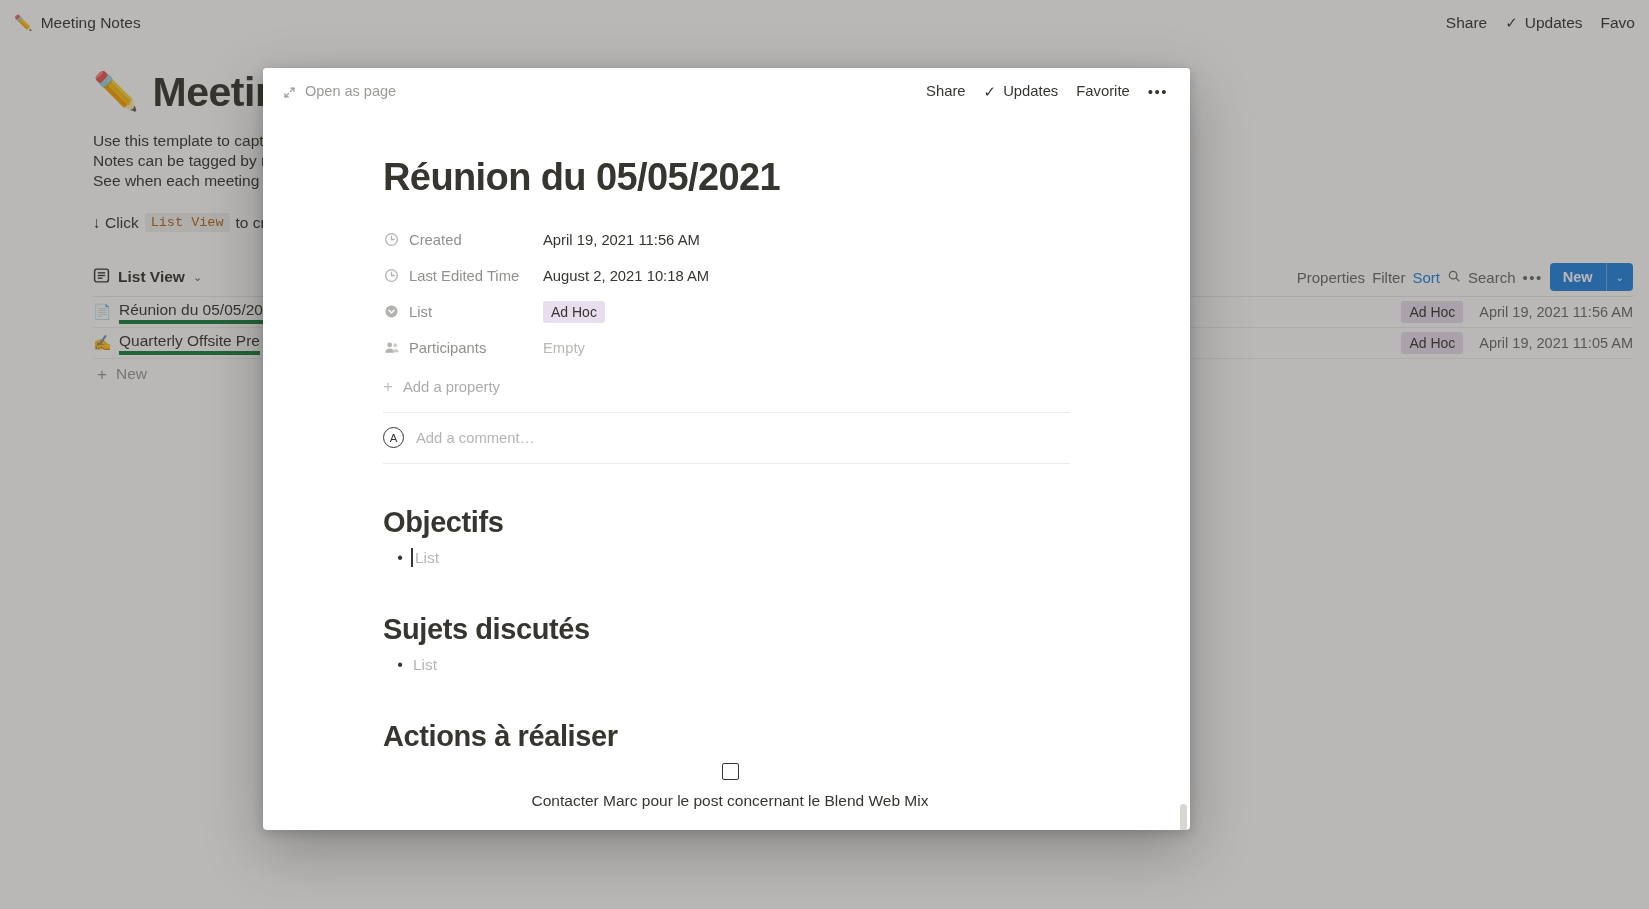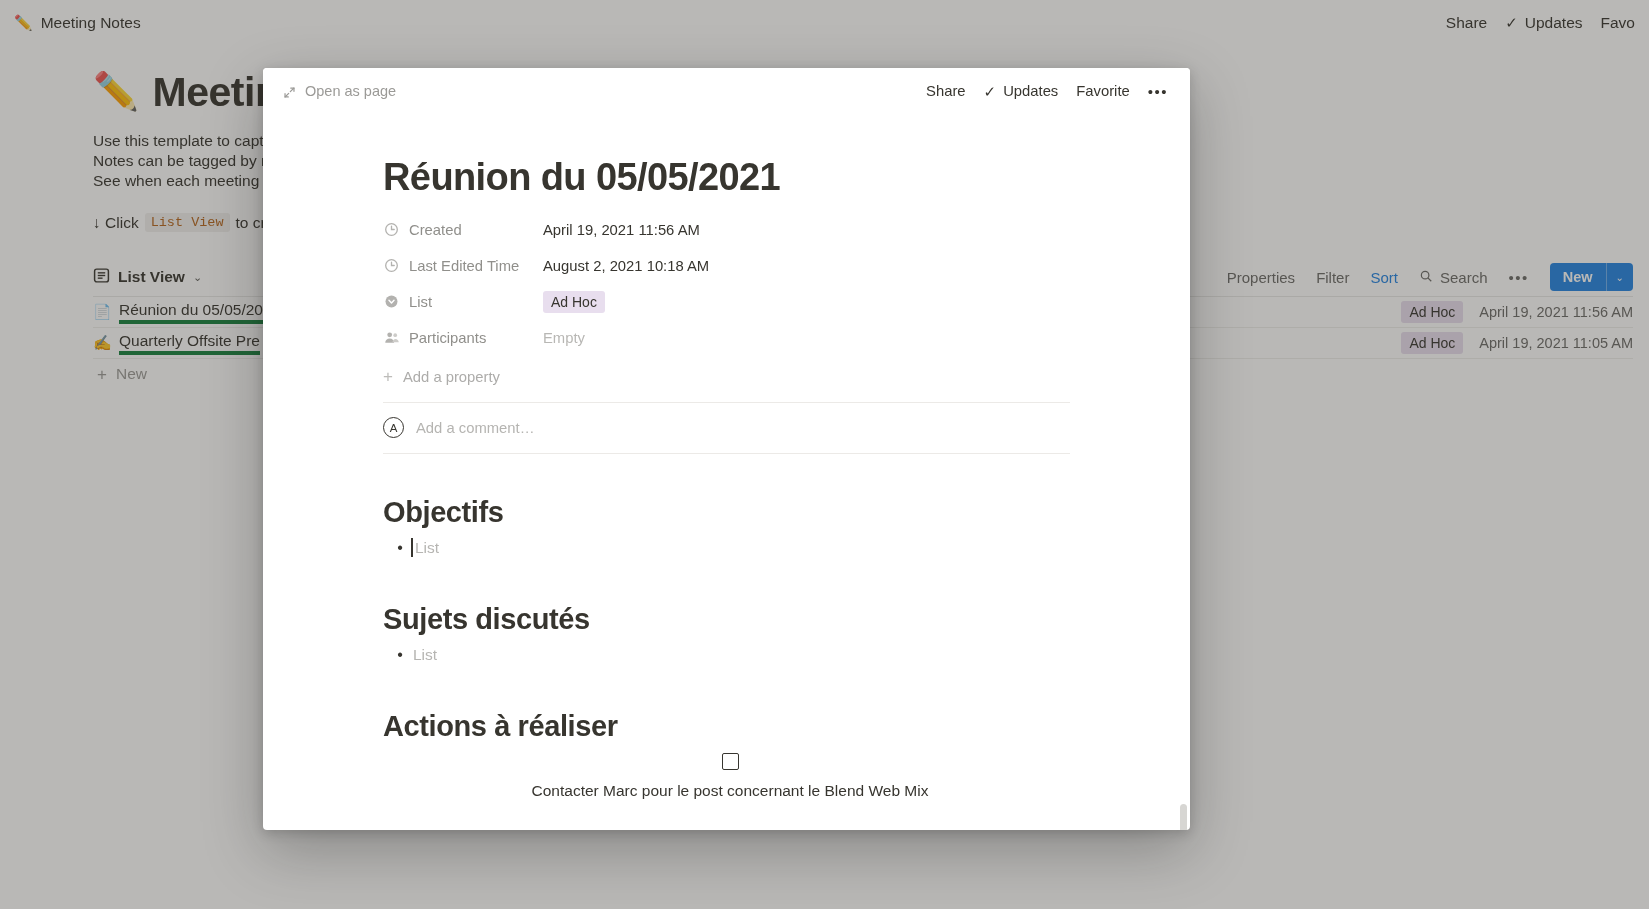--- a/index.html
+++ b/index.html
@@ -72,21 +72,21 @@
     display: flex; align-items: center;
     height: 34px;
   }
   .view-tab {
     display: flex; align-items: center; gap: 8px;
     font-size: 15.5px; font-weight: bold; color: #37352f;
   }
   .view-tab .chev { font-size: 11px; font-weight: normal; color: #5f5e5b; }
   .view-bar .spacer { flex: 1; }
   .view-tools {
-    display: flex; align-items: center; gap: 21px;
+    display: flex; align-items: center; gap: 7px;
     font-size: 15px; color: #6b6a67;
     padding-right: 16px;
   }
   .view-tools .sort-active { color: #2383e2; }
   .view-tools .tool-search { display: inline-flex; align-items: center; gap: 7px; }
   .dots { letter-spacing: 1.5px; font-size: 15px; }
   .new-btn {
     display: flex; align-items: stretch;
     background: #2383e2; color: #ffffff;
     border-radius: 4px; overflow: hidden;
@@ -167,21 +167,21 @@
 
   .modal-scroll {
     flex: 1; position: relative;
     overflow: hidden;
     padding: 0 0 0 0;
   }
   .modal-content { padding: 42px 120px 0 120px; }
 
   .doc-title {
     font-size: 38px; font-weight: bold; color: #37352f;
-    letter-spacing: -0.6px; margin: 0 0 12px 0; line-height: 1.15;
+    letter-spacing: -0.6px; margin: 0 0 22px 0; line-height: 1.15;
   }
 
   .props { margin-bottom: 4px; }
   .prop-row { display: flex; align-items: center; height: 36px; }
   .prop-name {
     display: flex; align-items: center; gap: 9px;
     width: 160px; flex: none;
     font-size: 14.8px; color: #908f8b;
   }
   .prop-ico { width: 17px; height: 17px; display: inline-flex; align-items: center; justify-content: center; color: #b3b2af; }

